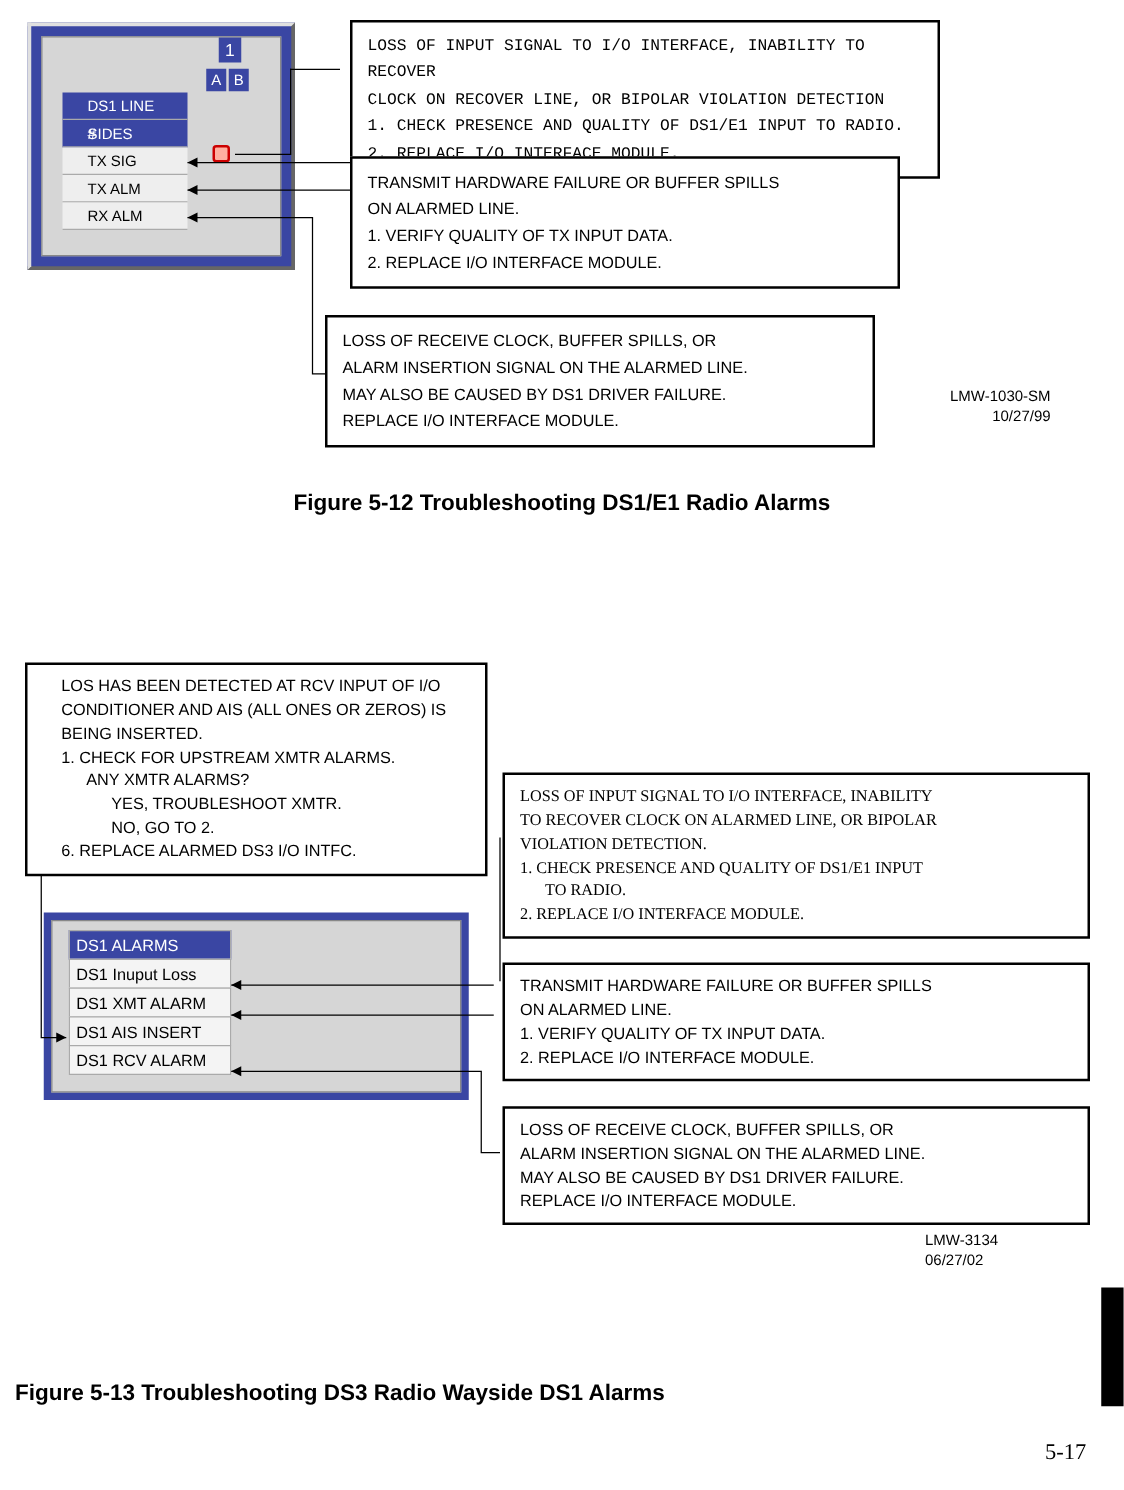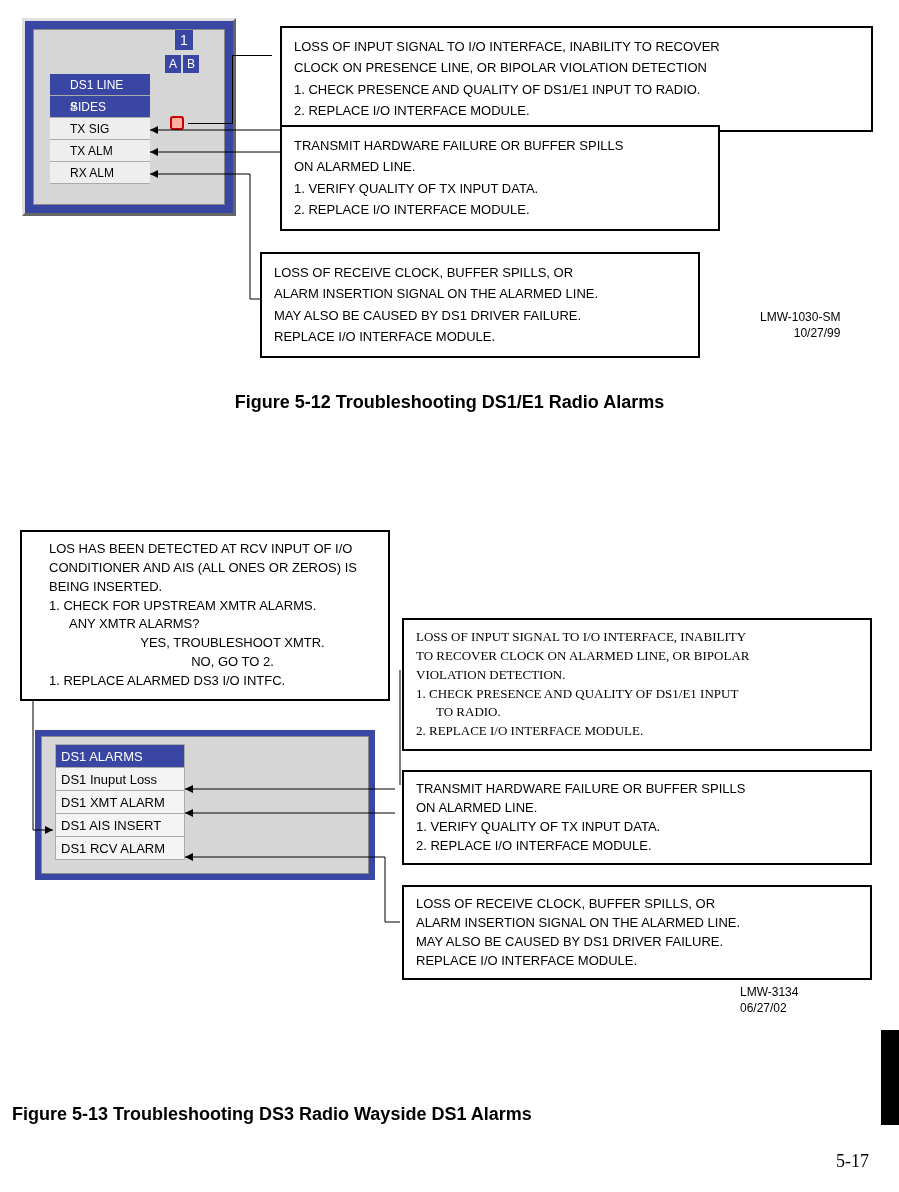--- a/index.html
+++ b/index.html
@@ -100,21 +100,21 @@
     .callout {
       position: absolute;
       border: 2px solid #000;
       background: #fff;
       font-family: Arial, Helvetica, sans-serif;
       font-size: 13px;
       line-height: 1.65;
       padding: 8px 12px;
     }
     .callout p { margin: 0; }
-    .c1 { left: 280px; top: 26px; width: 593px; }
+    .c1 { left: 280px; top: 16px; width: 472px; font-family: Liberation Mono, monospace; }
     .c2 { left: 280px; top: 125px; width: 440px; }
     .c3 { left: 260px; top: 252px; width: 440px; }
 
     .arrow { position: absolute; }
     .arrow svg { overflow: visible; }
 
     .fig512-caption {
       position: absolute;
       left: 0; top: 392px; width: 899px;
       text-align: center;
@@ -194,21 +194,21 @@
     }
 
     .edgetab {
       position: absolute;
       right: 0; top: 1030px;
       width: 18px; height: 95px;
       background: #000;
     }
 
     .indent1 { padding-left: 20px; }
-    .indent2 { padding-left: 40px; text-align: center; }
+    .indent2 { padding-left: 40px; }
   </style>
 </head>
 <body>
 
 <div class="fig512-panel">
   <div class="fig512-inner"></div>
 </div>
 <div class="fig512-badge-1">1</div>
 <div class="fig512-badges-ab">
   <div class="fig512-ab">A</div>
@@ -221,21 +221,21 @@
   <div class="prow">TX ALM</div>
   <div class="prow">RX ALM</div>
 </div>
 <div class="fig512-led"></div>
 <div class="fig512-led-line"></div>
 <div class="fig512-led-vert"></div>
 <div class="fig512-led-to-box"></div>
 
 <div class="callout c1">
   <p>LOSS OF INPUT SIGNAL TO I/O INTERFACE, INABILITY TO RECOVER</p>
-  <p>CLOCK ON PRESENCE LINE, OR BIPOLAR VIOLATION DETECTION</p>
+  <p>CLOCK ON RECOVER LINE, OR BIPOLAR VIOLATION DETECTION</p>
   <p>1.  CHECK PRESENCE AND QUALITY OF DS1/E1 INPUT TO RADIO.</p>
   <p>2.  REPLACE I/O INTERFACE MODULE.</p>
 </div>
 
 <div class="callout c2">
   <p>TRANSMIT HARDWARE FAILURE OR BUFFER SPILLS</p>
   <p>ON ALARMED LINE.</p>
   <p>1.    VERIFY QUALITY OF TX INPUT DATA.</p>
   <p>2.    REPLACE I/O INTERFACE MODULE.</p>
 </div>
@@ -273,21 +273,21 @@
 <div class="fig512-caption">Figure 5-12  Troubleshooting DS1/E1 Radio Alarms</div>
 
 <div class="callout c4">
   <p>LOS HAS BEEN DETECTED AT RCV INPUT OF I/O</p>
   <p>CONDITIONER AND AIS (ALL ONES OR ZEROS) IS</p>
   <p>BEING INSERTED.</p>
   <p>1.   CHECK FOR UPSTREAM XMTR ALARMS.</p>
   <p class="indent1">ANY XMTR ALARMS?</p>
   <p class="indent2">YES, TROUBLESHOOT XMTR.</p>
   <p class="indent2">NO, GO TO 2.</p>
-  <p>1.   REPLACE ALARMED DS3 I/O INTFC.</p>
+  <p>6.   REPLACE ALARMED DS3 I/O INTFC.</p>
 </div>
 
 <div class="callout c5">
   <p>LOSS OF INPUT SIGNAL TO I/O INTERFACE, INABILITY</p>
   <p>TO RECOVER CLOCK ON ALARMED LINE, OR BIPOLAR</p>
   <p>VIOLATION DETECTION.</p>
   <p>1.   CHECK PRESENCE AND QUALITY OF DS1/E1 INPUT</p>
   <p class="indent1">TO RADIO.</p>
   <p>2.   REPLACE I/O INTERFACE MODULE.</p>
 </div>

